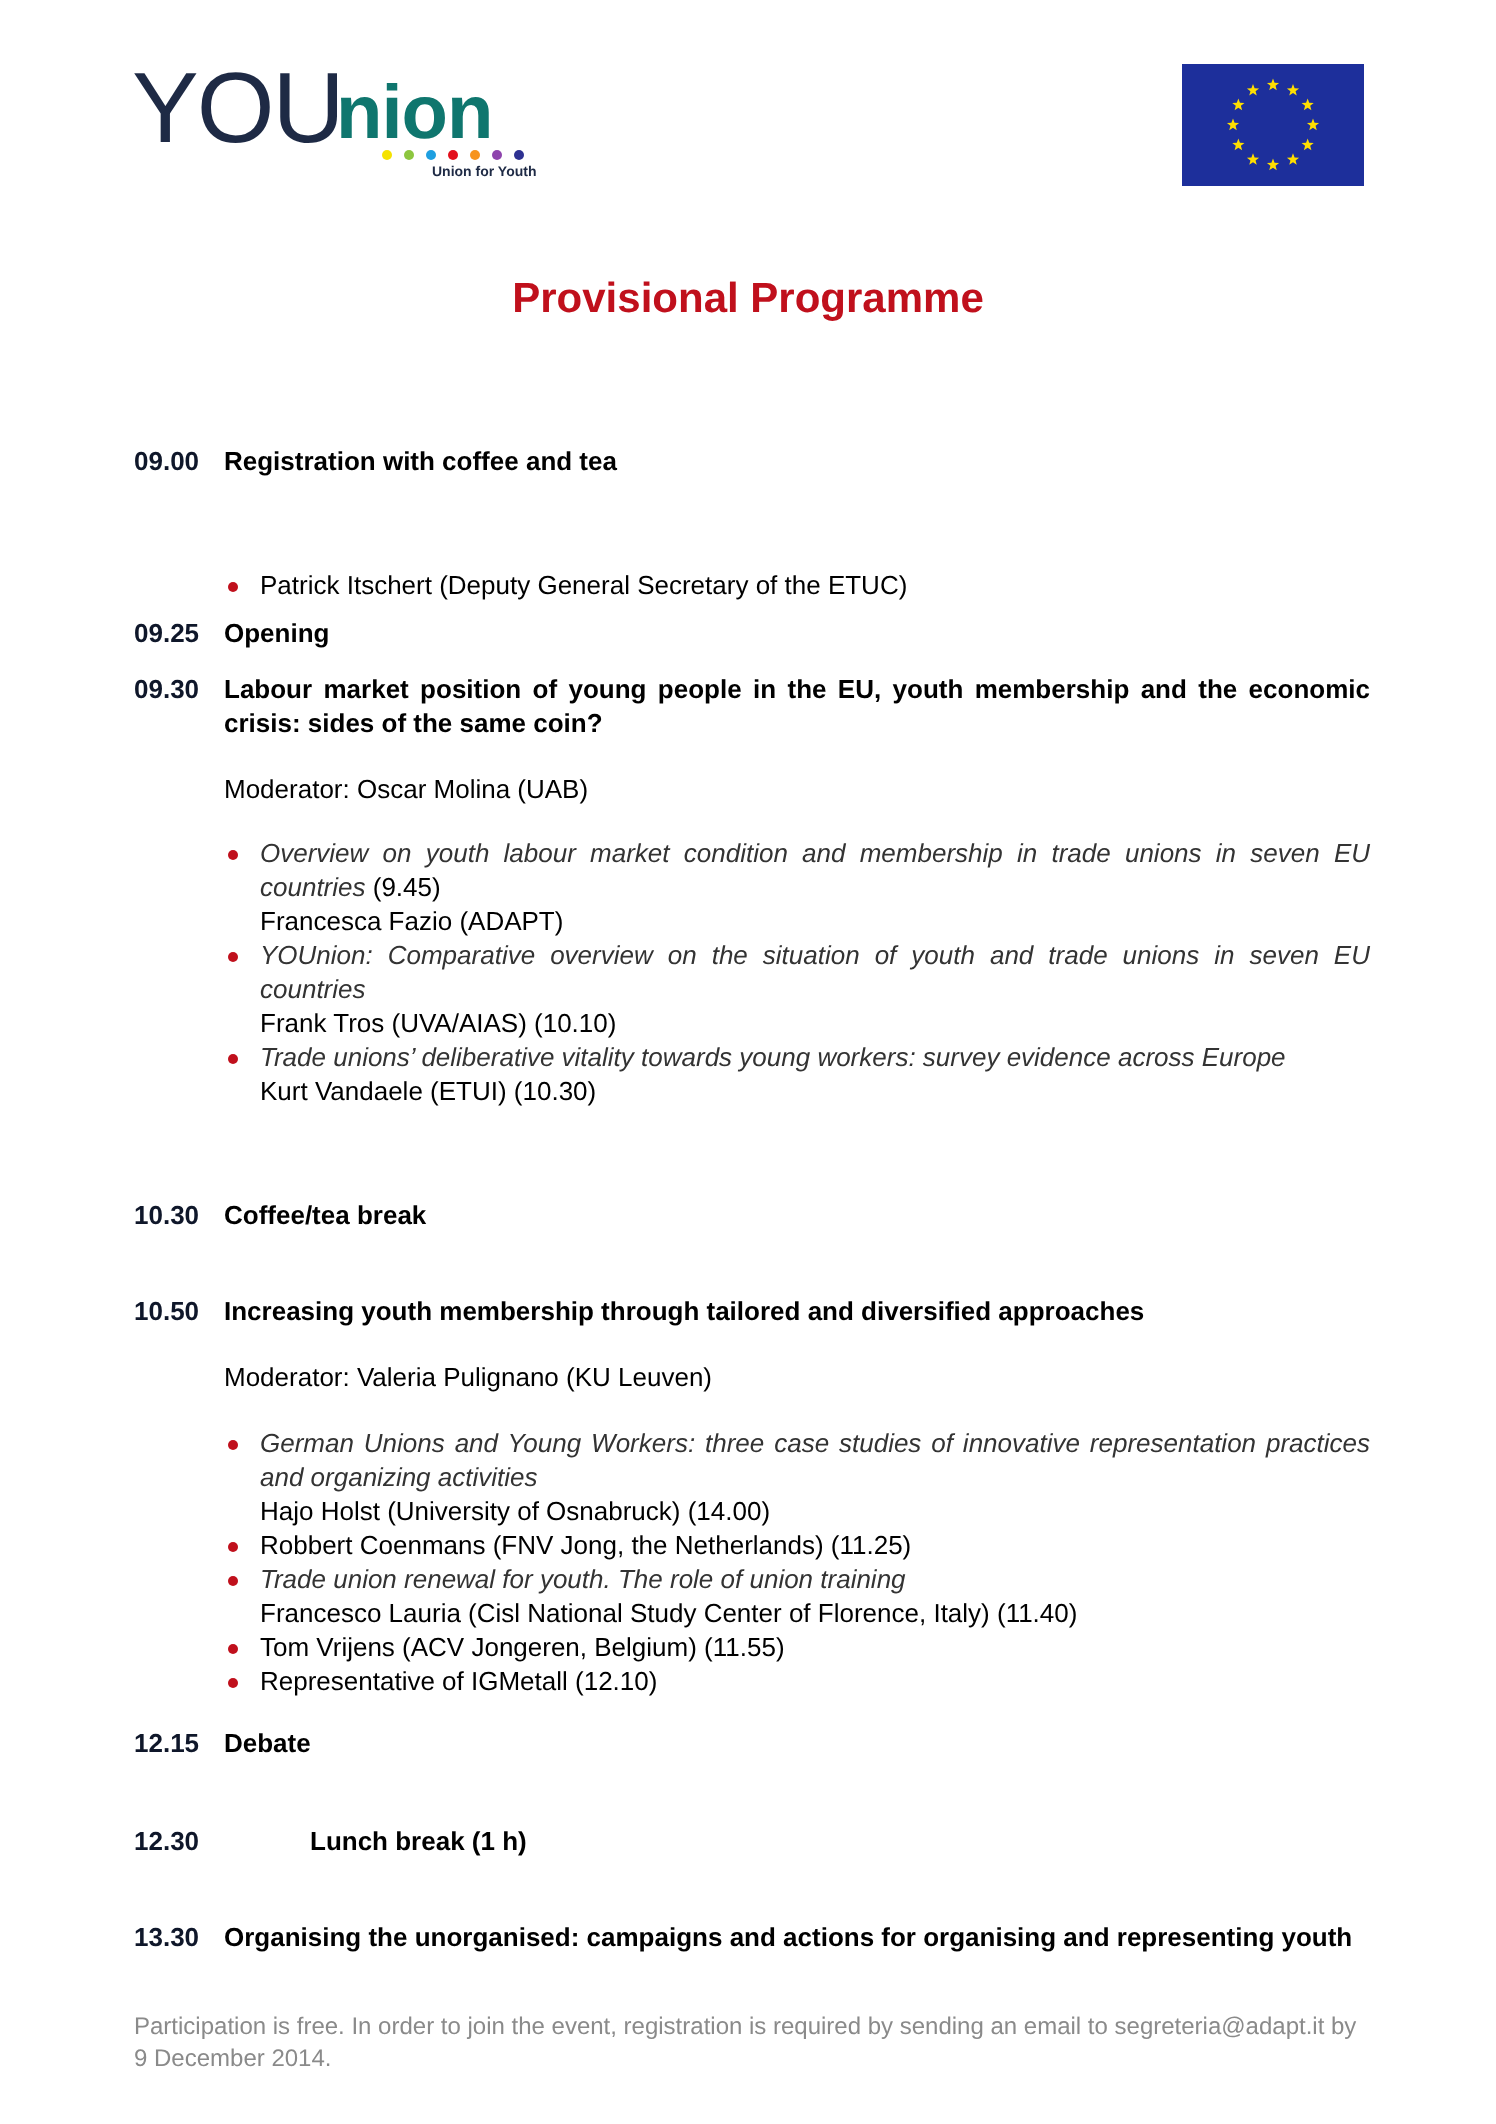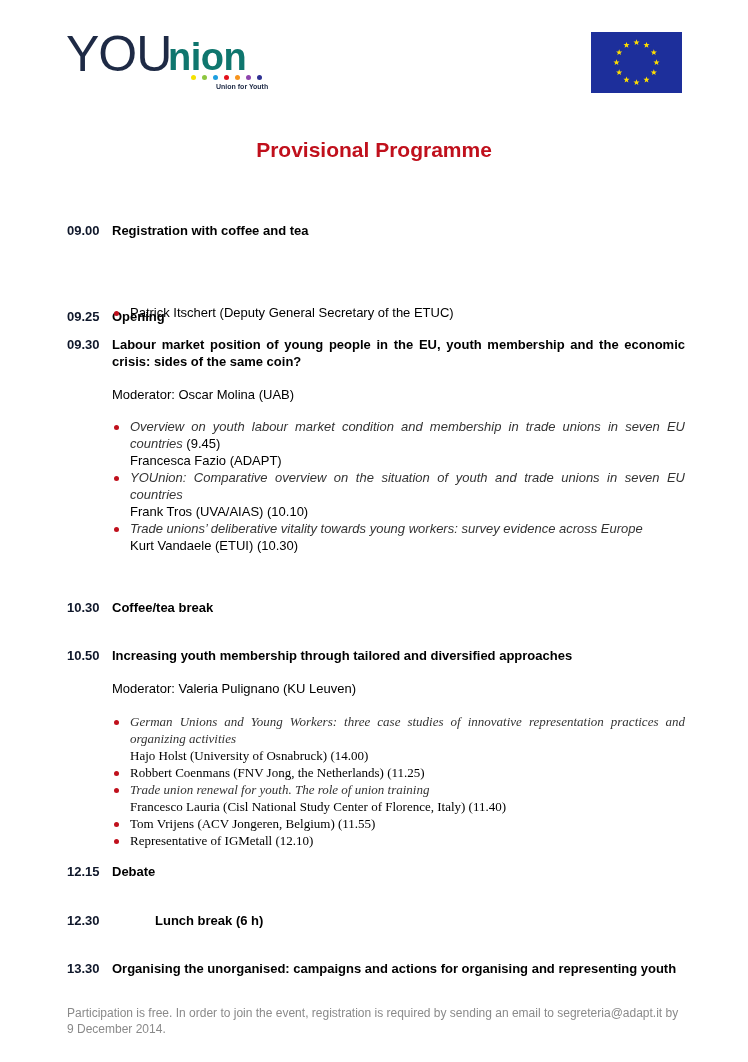--- a/index.html
+++ b/index.html
@@ -91,21 +91,21 @@
 
   <div class="row" style="top:222px;">
     <span class="time">09.00</span>
     <span class="head">Registration with coffee and tea</span>
   </div>
 
   <div class="row" style="top:284px;margin-top:24px;">
     <span class="time">09.25</span>
     <span class="head">Opening</span>
   </div>
-  <ul class="items" style="top:304px;">
+  <ul class="items" style="top:284px;">
     <li><span>Patrick Itschert (Deputy General Secretary of the ETUC)</span></li>
   </ul>
 
   <div class="row" style="top:336px;">
     <span class="time">09.30</span>
     <span class="head">Labour market position of young people in the EU, youth membership and the economic crisis: sides of the same coin?</span>
   </div>
   <div class="mod" style="top:386px;">Moderator: Oscar Molina (UAB)</div>
   <ul class="items" style="top:418px;">
     <li>
@@ -125,42 +125,42 @@
   <div class="row" style="top:599px;">
     <span class="time">10.30</span>
     <span class="head">Coffee/tea break</span>
   </div>
 
   <div class="row" style="top:647px;">
     <span class="time">10.50</span>
     <span class="head">Increasing youth membership through tailored and diversified approaches</span>
   </div>
   <div class="mod" style="top:680px;">Moderator: Valeria Pulignano (KU Leuven)</div>
-  <ul class="items" style="top:713px;font-family:Liberation Serif, serif;">
+  <ul class="items" style="top:713px;">
     <li>
       <span class="it it-just">German Unions and Young Workers: three case studies of innovative representation practices and organizing activities</span>
       <span>Hajo Holst (University of Osnabruck) (14.00)</span>
     </li>
     <li><span>Robbert Coenmans (FNV Jong, the Netherlands) (11.25)</span></li>
     <li>
       <span class="it">Trade union renewal for youth. The role of union training</span><br>
       <span>Francesco Lauria (Cisl National Study Center of Florence, Italy) (11.40)</span>
     </li>
     <li><span>Tom Vrijens (ACV Jongeren, Belgium) (11.55)</span></li>
     <li><span>Representative of IGMetall (12.10)</span></li>
   </ul>
 
   <div class="row" style="top:863px;">
     <span class="time">12.15</span>
     <span class="head">Debate</span>
   </div>
 
   <div class="row" style="top:912px;gap:43px;">
     <span class="time">12.30</span>
-    <span class="head">Lunch break (6 h)</span>
+    <span class="head">Lunch break (1 h)</span>
   </div>
 
   <div class="row" style="top:960px;">
     <span class="time">13.30</span>
     <span class="head">Organising the unorganised: campaigns and actions for organising and representing youth</span>
   </div>
 </div>
 
 <div class="footer">Participation is free. In order to join the event, registration is required by sending an email to segreteria@adapt.it by 9 December 2014.</div>
 

